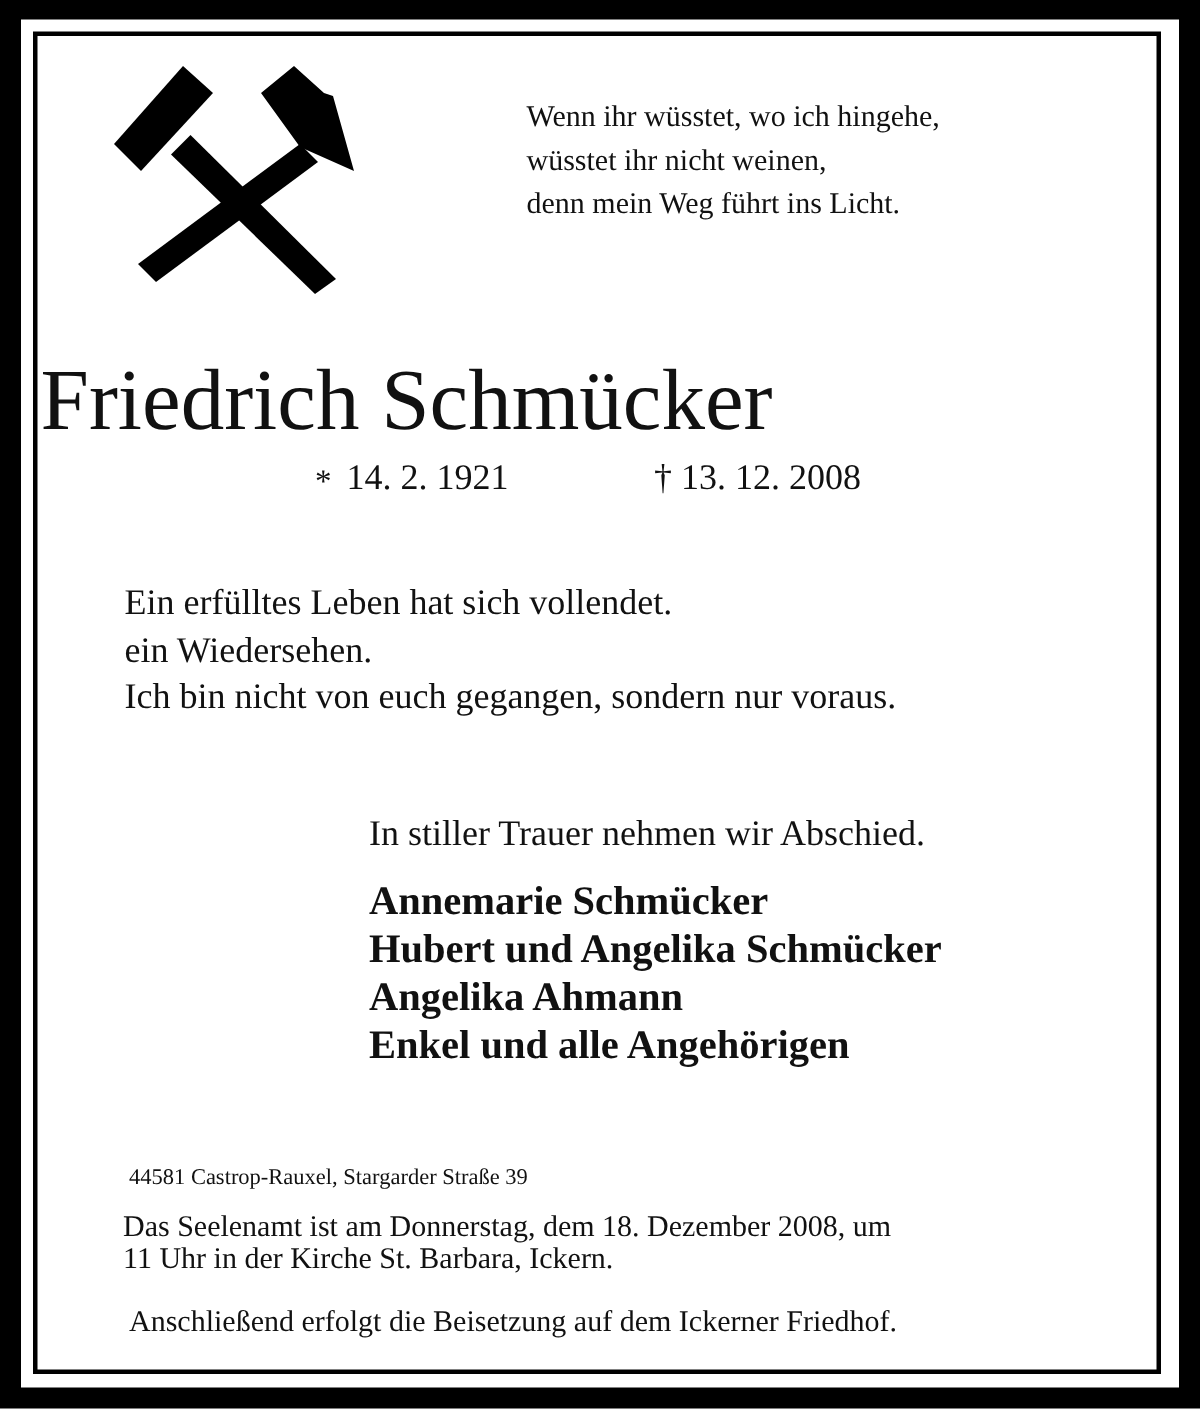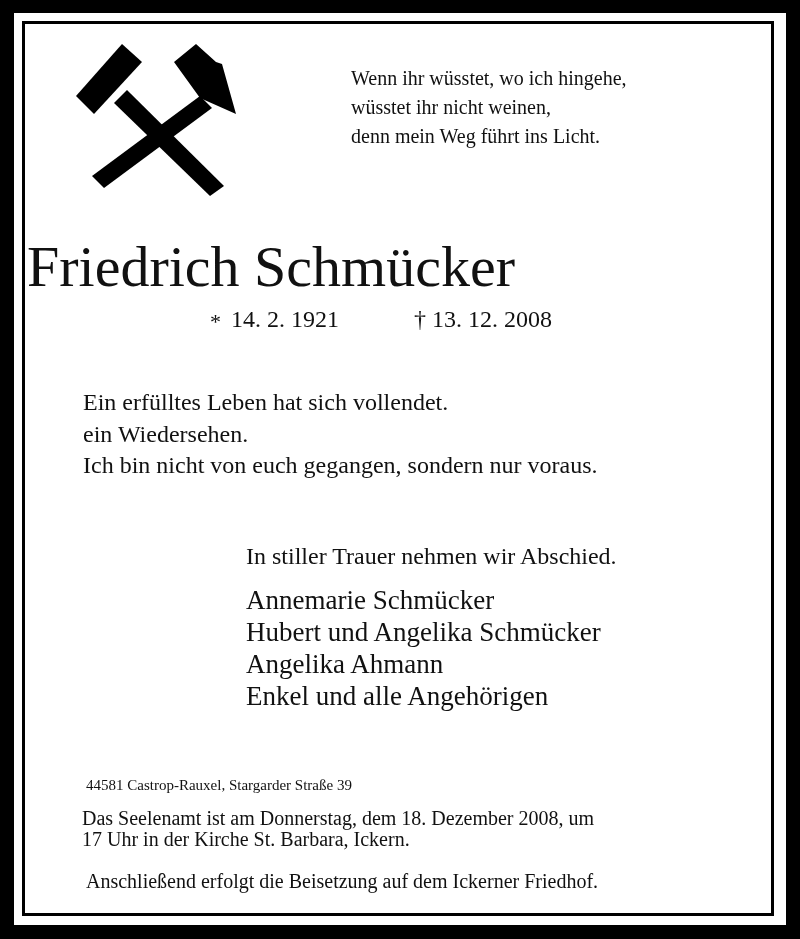--- a/index.html
+++ b/index.html
@@ -25,32 +25,32 @@
       font-size: 20px; line-height: 29px; white-space: pre;
     }
     .name {
       position: absolute; left: 0; width: 800px; top: 232px; text-align: left;
       font-size: 58px; line-height: 70px; margin-left: 27px;
     }
     .dates {
       position: absolute; top: 303px; font-size: 24px; line-height: 32px;
     }
     .birth { left: 210px; }
-    .death { left: 414px; }
+    .death { left: 436px; }
     .star { font-size: 22px; margin-right: 10px; position: relative; top: 2px; }
     .verse {
       position: absolute; left: 83px; top: 371px; font-size: 24px; line-height: 31.5px; margin-top: 16px;
     }
     .verse div { white-space: nowrap; }
     .mourn {
       position: absolute; left: 246px; top: 541px; font-size: 24px; line-height: 30px;
     }
     .family {
       position: absolute; left: 246px; top: 584px; font-size: 27px; line-height: 32px;
-      font-weight: normal;
+      font-weight: bold;
     }
     .family div { white-space: nowrap; }
     .address {
       position: absolute; left: 86px; top: 772px; font-size: 15px; line-height: 26px;
     }
     .service {
       position: absolute; left: 82px; top: 808px; font-size: 20px; line-height: 21px;
     }
     .burial {
       position: absolute; left: 86px; top: 868px; font-size: 20px; line-height: 26px;
@@ -99,16 +99,16 @@
   <div>Annemarie Schmücker</div>
   <div>Hubert und Angelika Schmücker</div>
   <div>Angelika Ahmann</div>
   <div>Enkel und alle Angehörigen</div>
 </div>
 
 <div class="address">44581 Castrop-Rauxel, Stargarder Straße 39</div>
 
 <div class="service">
   <div>Das Seelenamt ist am Donnerstag, dem 18. Dezember 2008, um</div>
-  <div>17 Uhr in der Kirche St. Barbara, Ickern.</div>
+  <div>11 Uhr in der Kirche St. Barbara, Ickern.</div>
 </div>
 
 <div class="burial">Anschließend erfolgt die Beisetzung auf dem Ickerner Friedhof.</div>
 
 </body></html>

